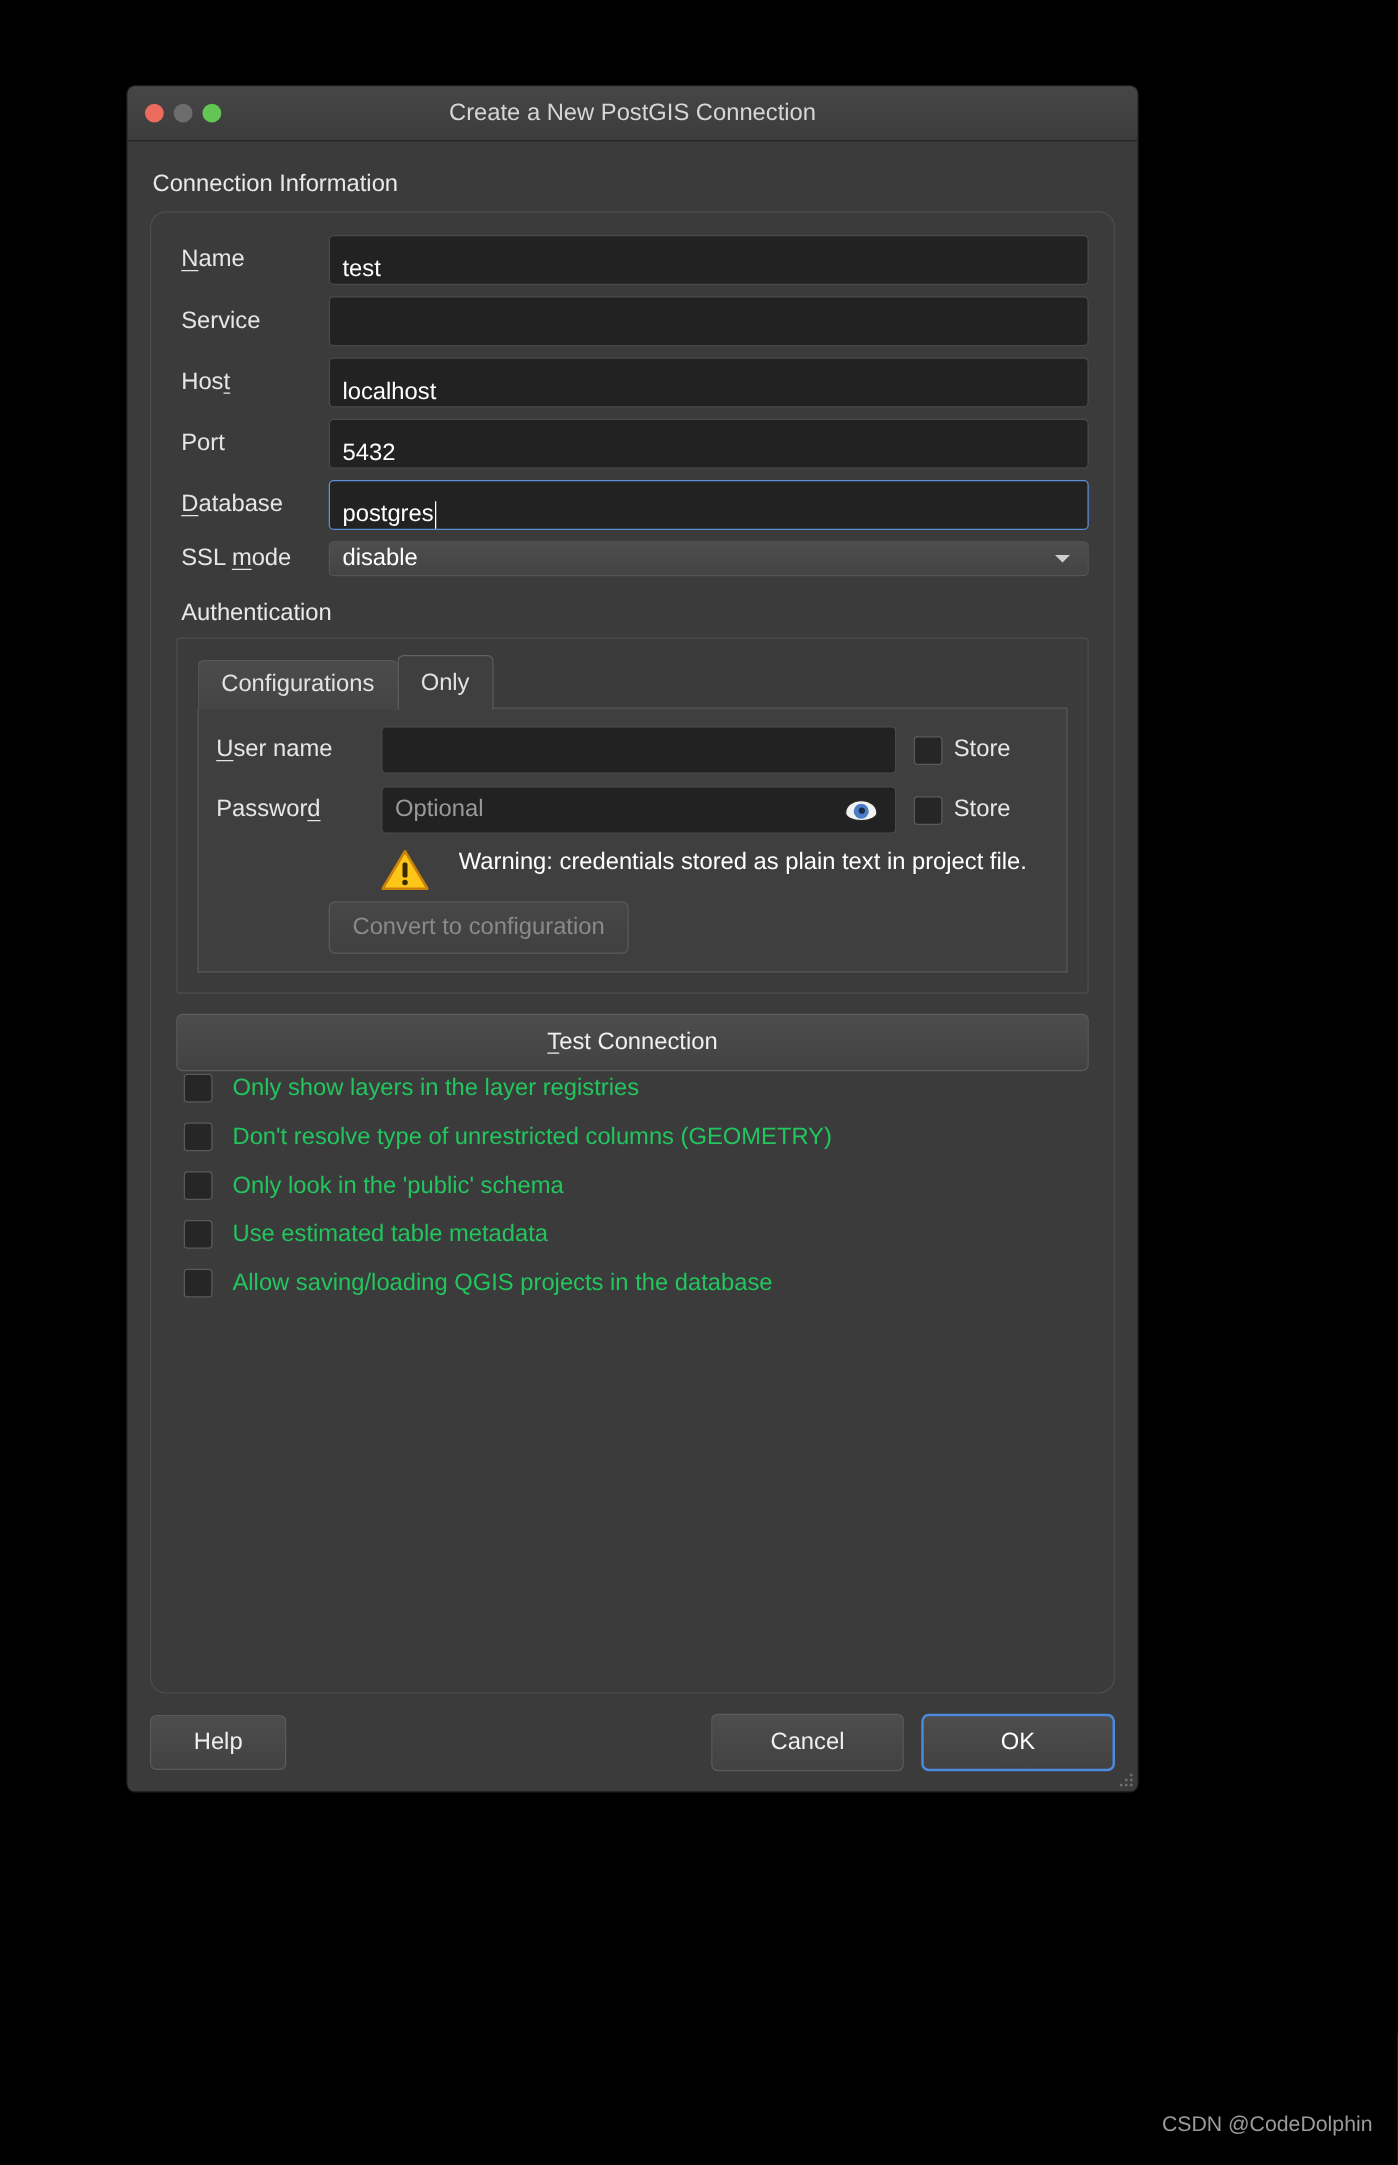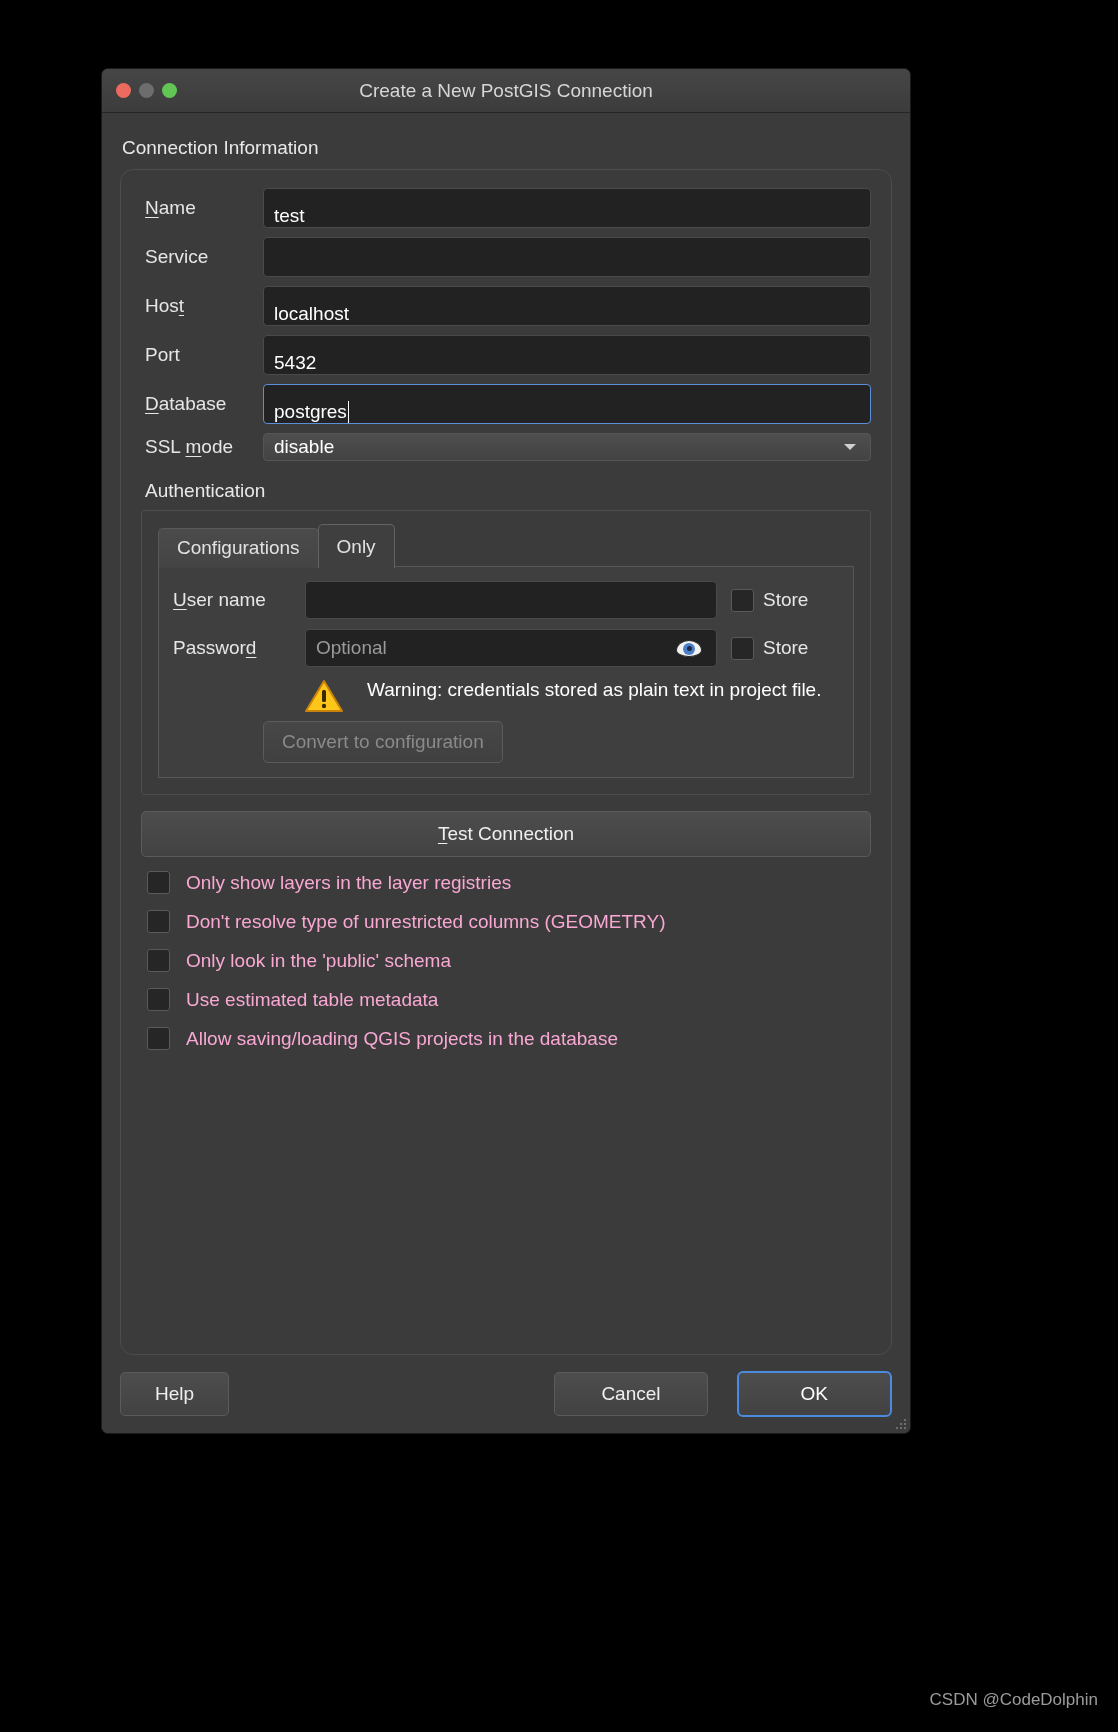--- a/index.html
+++ b/index.html
@@ -303,49 +303,48 @@
     color: #efefef;
     padding: 9px 18px;
   }
   .btn.disabled { color: #8a8a8a; background: linear-gradient(#474747, #404040); }
 
   
   #test-btn {
     width: 100%;
     text-align: center;
     padding: 11px 0;
-    margin-bottom: 14px;
+    margin-bottom: 2px;
   }
 
   
   .opt-row {
     display: flex;
     align-items: center;
     gap: 16px;
     margin-bottom: 16px;
     padding-left: 6px;
   }
-  .opt-label { font-size: 19px; color: #f9a8d4; }
+  .opt-label { font-size: 19px; color: #22c55e; }
 
   
   #footer {
     height: 78px;
     min-height: 78px;
     display: flex;
     align-items: center;
     padding: 0 18px;
     background: #3b3b3b;
     position: relative;
   }
   #help-btn { padding: 10px 34px; }
   .footer-right {
     margin-left: auto;
     display: flex;
-    gap: 29px;
-    align-items: center;
+    gap: 14px;
   }
   #cancel-btn { padding: 10px 46px; }
   #ok-btn {
     padding: 10px 62px;
     background: linear-gradient(#4d4d4d, #424242);
     border: 2px solid #4c8ae0;
     border-radius: 6px;
     color: #ffffff;
   }
   .resize-grip {

